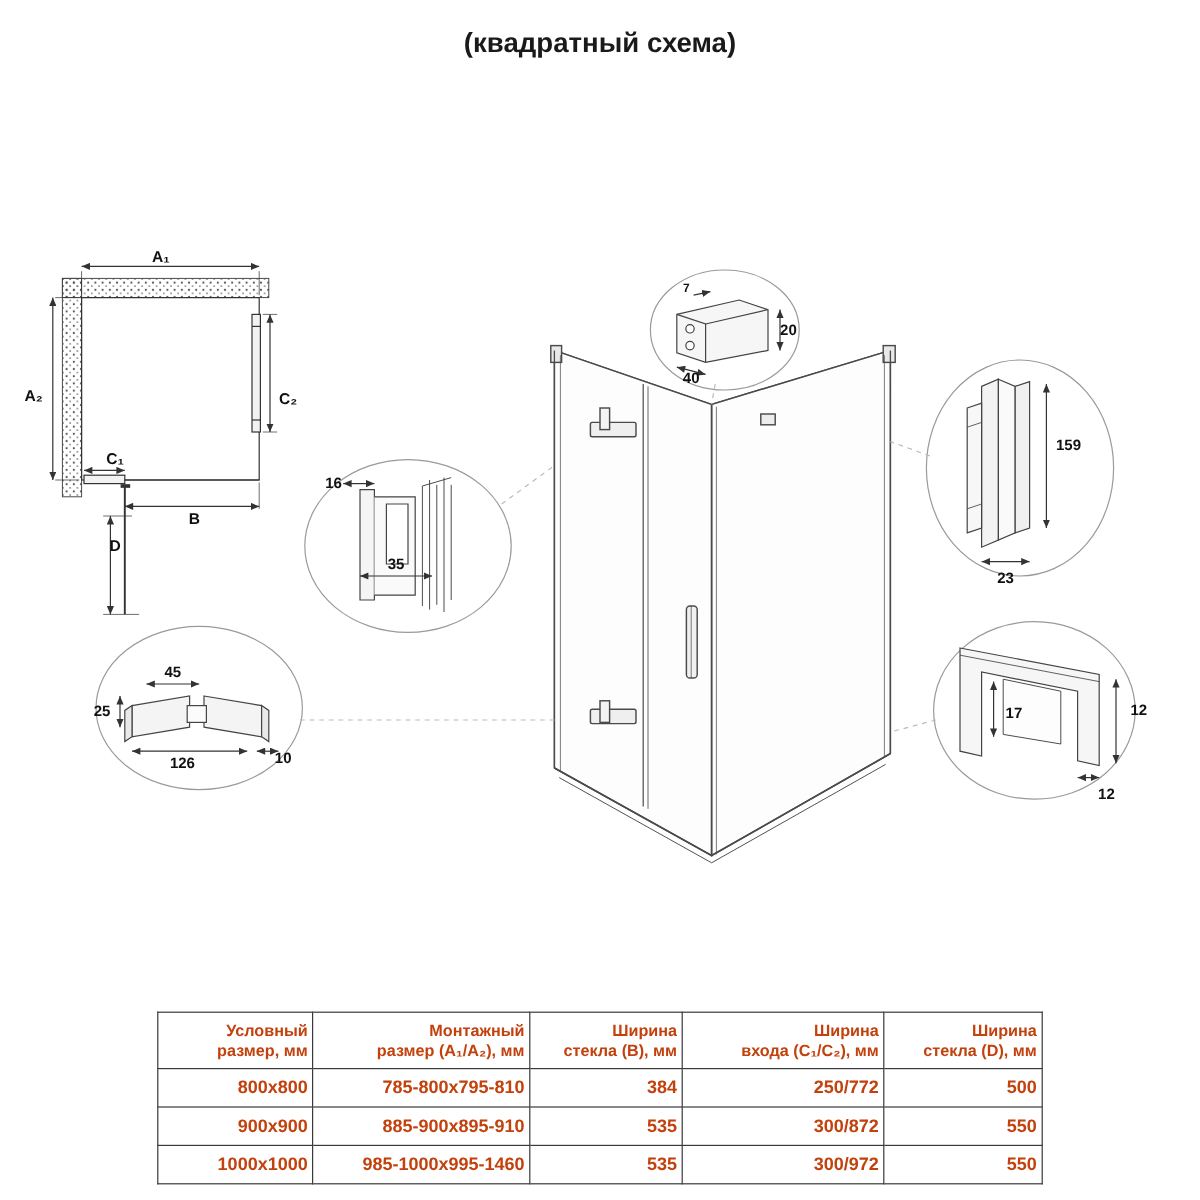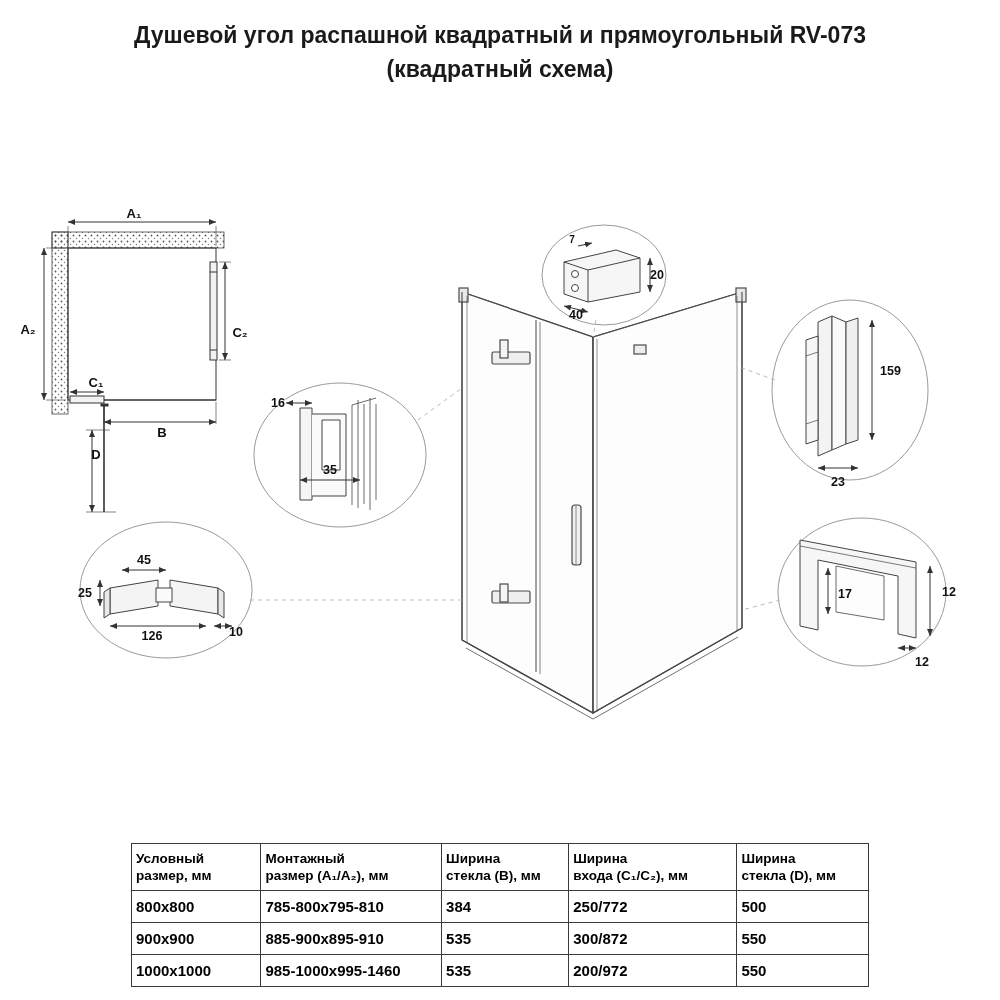--- a/index.html
+++ b/index.html
@@ -45,23 +45,23 @@
   .spec-table {
     position: absolute;
     left: 131px;
     top: 843px;
     width: 738px;
     border-collapse: collapse;
     font-size: 13.5px;
   }
   .spec-table th, .spec-table td {
     border: 1px solid #3a3a3a;
-    text-align: left;
+    text-align: right;
     font-weight: bold;
-    color: #000000;
+    color: #c2410c;
   }
   .spec-table th {
     padding: 6px 4px;
     line-height: 17px;
     font-size: 13.5px;
     vertical-align: middle;
   }
   .spec-table td {
     padding: 7px 4px;
     font-size: 15px;
@@ -71,21 +71,20 @@
   .col2 { width: 126px; }
   .col3 { width: 172px; }
   .col4 { width: 131px; }
 </style>
 </head>
 <body>
 
 <div id="page">
 
   <div class="title">
-    <span>Душевой угол распашной квадратный и прямоугольный RV-073</span>
     <span class="line2">(квадратный схема)</span>
   </div>
 
   <svg class="drawing" viewBox="0 0 1000 1000">
     <defs>
       <marker id="arrS" markerWidth="8" markerHeight="8" refX="7" refY="3" orient="auto">
         <path d="M0,0 L7,3 L0,6 z" fill="#333"></path>
       </marker>
       <marker id="arrE" markerWidth="8" markerHeight="8" refX="0" refY="3" orient="auto">
         <path d="M7,0 L0,3 L7,6 z" fill="#333"></path>
@@ -326,19 +325,19 @@
         <td>900x900</td>
         <td>885-900x895-910</td>
         <td>535</td>
         <td>300/872</td>
         <td>550</td>
       </tr>
       <tr>
         <td>1000x1000</td>
         <td>985-1000x995-1460</td>
         <td>535</td>
-        <td>200/972</td>
+        <td>300/972</td>
         <td>550</td>
       </tr>
     </tbody>
   </table>
 
 </div>
 
 </body></html>

